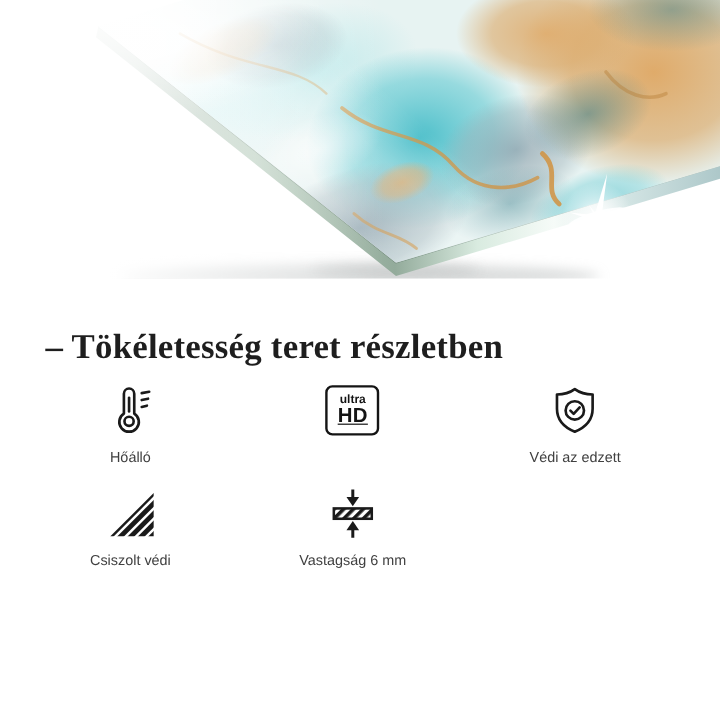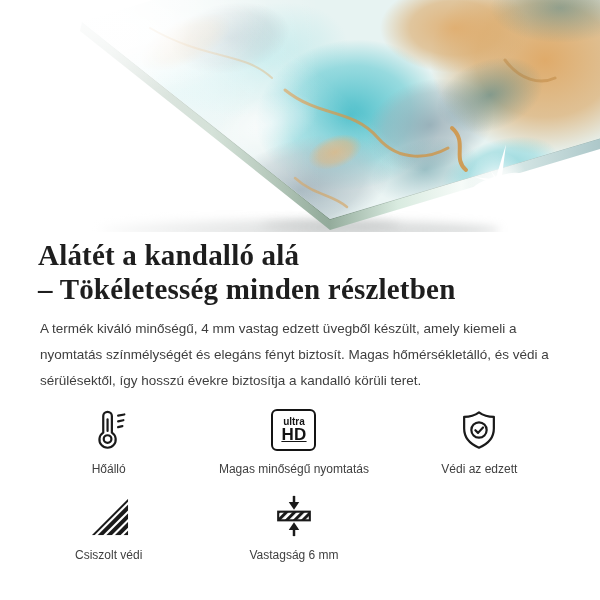--- a/index.html
+++ b/index.html
@@ -161,25 +161,24 @@
         <polygon points="0,-38 3.2,0 0,38 -3.2,0" fill="#ffffff" transform="rotate(12)"></polygon>
         <polygon points="0,-24 2.4,0 0,24 -2.4,0" fill="#ffffff" transform="rotate(102)"></polygon>
         <polygon points="0,-16 1.6,0 0,16 -1.6,0" fill="#ffffff" opacity=".85" transform="rotate(57)"></polygon>
         <polygon points="0,-14 1.4,0 0,14 -1.4,0" fill="#ffffff" opacity=".85" transform="rotate(147)"></polygon>
       </g>
     </svg>
   </div>
 
   <div class="content">
     <h1 class="title">
-      <span>Alátét a kandalló alá</span><br>
-      <span>– Tökéletesség minden részletben</span>
+      <br>
+      <span>– Tökéletesség teret részletben</span>
     </h1>
 
-    <p class="desc">A termék kiváló minőségű, 4 mm vastag edzett üvegből készült, amely kiemeli a nyomtatás színmélységét és elegáns fényt biztosít. Magas hőmérsékletálló, és védi a sérülésektől, így hosszú évekre biztosítja a kandalló körüli teret.</p>
 
     <div class="features">
 
       <div class="feature">
         <div class="icon-box">
           <svg width="46" height="46" viewBox="0 0 48 48">
             <path class="ic" d="M18 26.8 a8.5 8.5 0 1 0 9 0 V9.5 a4.5 4.5 0 0 0 -9 0 Z" stroke-linejoin="round"></path>
             <circle class="ic" cx="22.5" cy="33.5" r="4"></circle>
             <path class="ic" d="M22.5 13 V25" stroke-width="2" stroke-linecap="round"></path>
             <path class="ic" d="M33.5 9 L40 7.8 M33.5 15 L39 13.8 M33.5 21 L38 19.9" stroke-width="2" stroke-linecap="round"></path>
@@ -188,21 +187,20 @@
         <div class="label">Hőálló</div>
       </div>
 
       <div class="feature">
         <div class="icon-box">
           <div class="uhd">
             <span class="uhd-top">ultra</span>
             <span class="uhd-bottom">HD</span>
           </div>
         </div>
-        <div class="label">Magas minőségű nyomtatás</div>
       </div>
 
       <div class="feature">
         <div class="icon-box">
           <svg width="46" height="46" viewBox="0 0 48 48">
             <path class="ic" d="M24 5.5 C19.5 8.8 14 10.2 8.5 10.2 V22.5 C8.5 32.5 15 38.8 24 42.5 C33 38.8 39.5 32.5 39.5 22.5 V10.2 C34 10.2 28.5 8.8 24 5.5 Z" stroke-linejoin="round"></path>
             <circle class="ic" cx="24" cy="24" r="8" stroke-width="1.8"></circle>
             <path class="ic" d="M20.2 24.2 L23 27 L28.2 21.4" stroke-linecap="round" stroke-linejoin="round"></path>
           </svg>
         </div>

